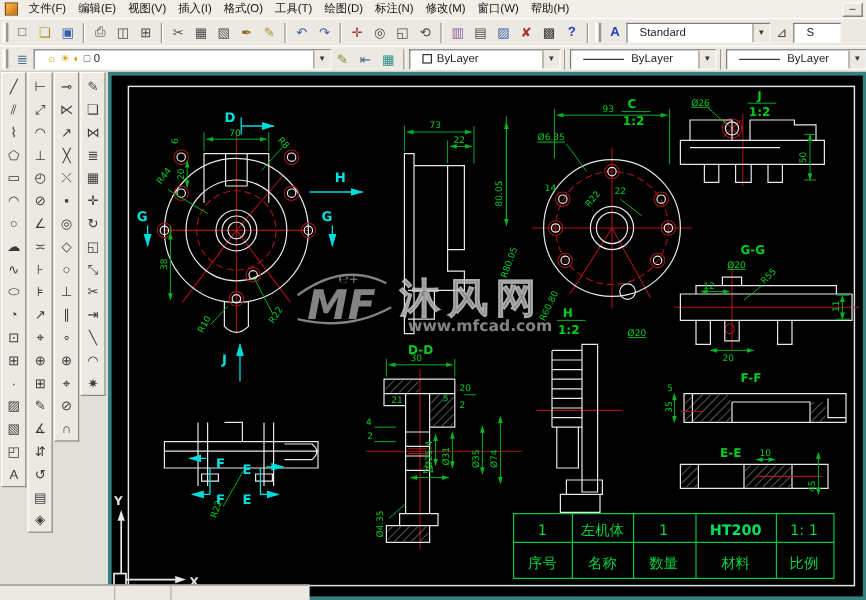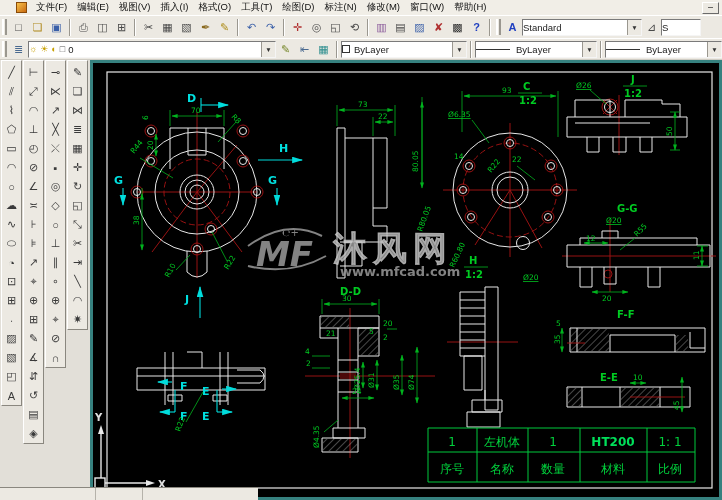--- a/index.html
+++ b/index.html
@@ -1,37 +1,37 @@
 <!DOCTYPE html>
 <html><head>
 <meta charset="utf-8">
 <style>
   * { margin:0; padding:0; box-sizing:border-box; }
   body { font-family:"Liberation Sans", sans-serif; background:#888; }
   .app { position:relative; width:722px; height:500px; background:#ece9e2; overflow:hidden; }
 
   
   .menubar { height:15px; display:flex; align-items:center; font-size:9.5px; color:#111;
-             background:#f1eee7; padding-left:14px; }
+             background:#f1eee7; padding-left:2px; }
   .appicon { width:11px; height:11px; margin:0 4px 0 2px;
              background:linear-gradient(135deg,#f7c14a,#c96a12); border:1px solid #8a4a08; }
   .menu-item { padding:1px 5px; white-space:nowrap; cursor:default; }
   .win-btn { margin-left:auto; margin-right:3px; width:17px; height:12px; font-size:9px; line-height:9px;
              text-align:center; background:#ece9e2; border:1px solid; border-color:#fff #6a6a6a #6a6a6a #fff; }
 
   
   .toolbar { display:flex; align-items:center; background:#ece9e2; border-top:1px solid #ffffff; }
   .tb1 { height:23px; padding:1px 0; }
   .tb2 { height:22px; padding:1px 0; border-bottom:1px solid #cfccc4; }
   .grip { width:5px; height:16px; margin:0 2px; border-left:2px solid #fff; border-right:2px solid #9a978f; }
   .tsep { width:2px; height:17px; margin:0 3px; border-left:1px solid #9a978f; border-right:1px solid #fff; }
   .ti { width:19px; height:18px; display:flex; align-items:center; justify-content:center;
         font-size:11px; color:#4a4a4a; border:1px solid transparent; }
   .combo { height:17px; background:#fff; border:1px solid; border-color:#7a7a7a #f5f5f5 #f5f5f5 #7a7a7a;
-           display:flex; align-items:center; font-size:9.5px; color:#222; padding-left:0; }
+           display:flex; align-items:center; font-size:9.5px; color:#222; padding-left:10px; }
   .combo .arw { margin-left:auto; width:14px; height:100%; background:#ece9e2;
                 border-left:1px solid #9a978f; display:flex; align-items:center; justify-content:center;
                 font-size:6.5px; color:#333; }
   .swatch { width:8px; height:8px; border:1px solid #333; background:#fff; margin-right:4px; }
   .ltline { width:34px; height:1px; background:#333; margin-right:6px; }
   .layer-mini { font-size:9px; margin-right:3px; }
 
   
   .main { display:flex; height:440px; }
   .palettes { width:90px; background:#e2dfd8; display:flex; gap:1px; padding-left:1px; }

